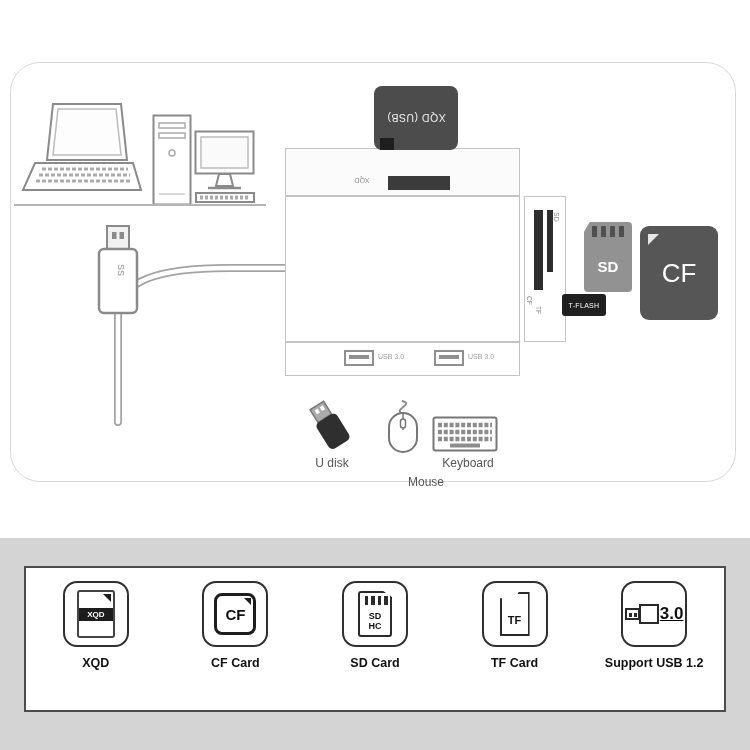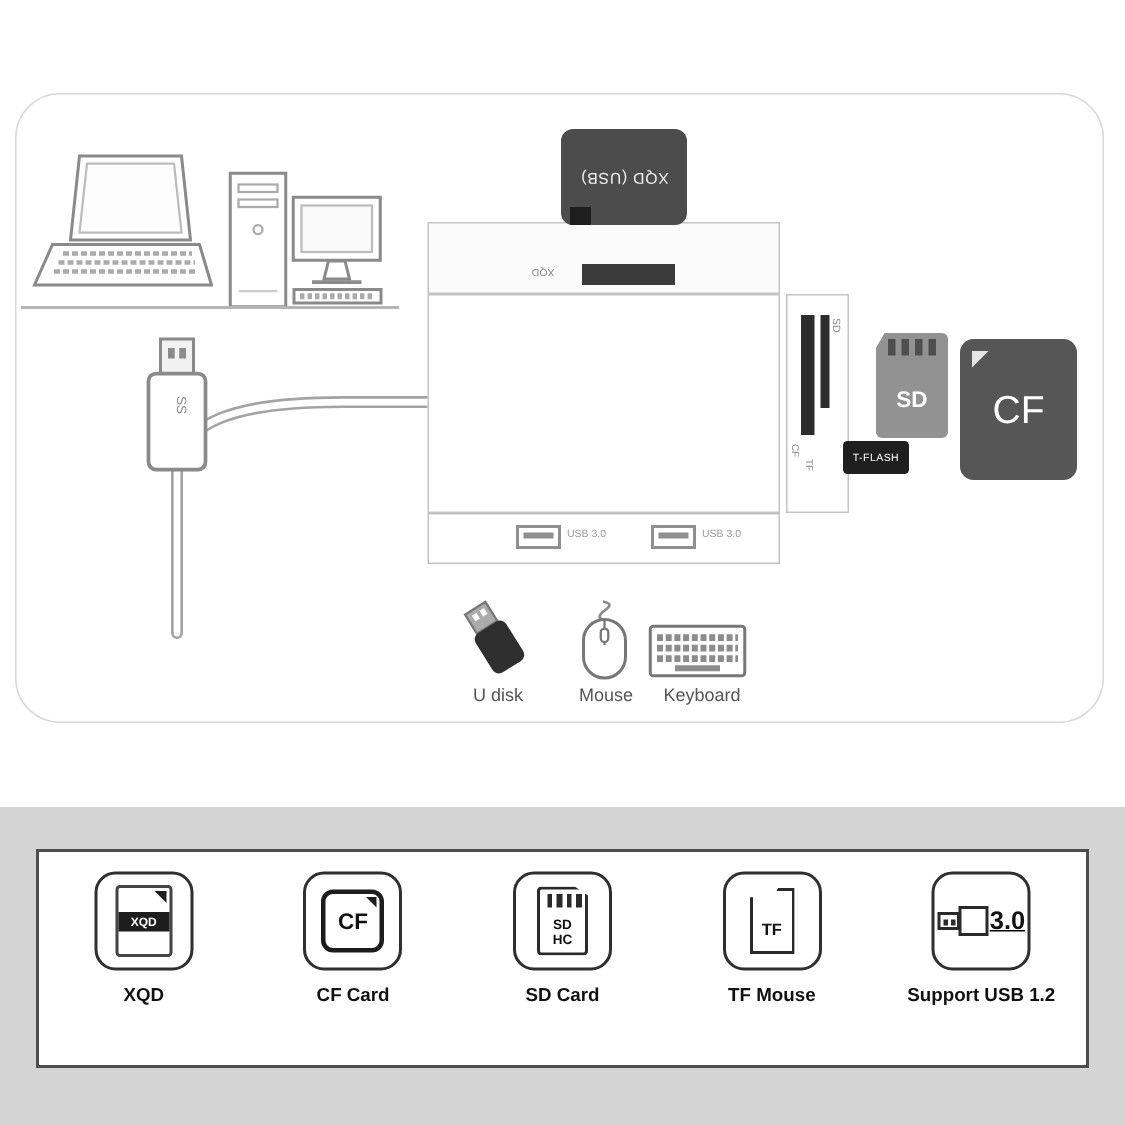--- a/index.html
+++ b/index.html
@@ -45,21 +45,21 @@
              display:flex; align-items:center; justify-content:center; color:#fff; font-size:26px; }
   .cf-corner { left:648px; top:234px; width:0; height:0; border-top:11px solid #e6e6e6; border-right:11px solid transparent; }
 
   .usb-port { width:30px; height:16px; border:2px solid #8f8f8f; background:#fff; }
   .usb-port i { position:absolute; left:3px; top:3px; width:20px; height:4px; background:#8f8f8f; display:block; }
   .port-1 { left:344px; top:350px; } .port-2 { left:434px; top:350px; }
   .port-label { font-size:7px; color:#9b9b9b; }
   .port-label-1 { left:378px; top:353px; } .port-label-2 { left:468px; top:353px; }
 
   .periph-label { top:456px; font-size:12px; color:#555; text-align:center; }
-  .lab-udisk { left:302px; width:60px; } .lab-mouse { left:374px; width:60px; } .lab-kbd { left:434px; width:68px; }
+  .lab-udisk { left:302px; width:60px; } .lab-mouse { left:396px; width:60px;margin-top:19px; } .lab-kbd { left:434px; width:68px; }
 
   
   .band { left:0; top:538px; width:750px; height:212px; background:#d4d4d4; }
   .feature-panel { left:24px; top:566px; width:702px; height:146px; background:#fff; border:2px solid #4d4d4d;
                    display:flex; justify-content:space-around; align-items:flex-start; padding-top:13px; }
   .tile { width:112px; text-align:center; }
   .tile-box { width:66px; height:66px; border:2.5px solid #2f2f2f; border-radius:14px; margin:0 auto; background:#fff;
               display:flex; align-items:center; justify-content:center; position:relative; }
   .tile-label { margin-top:9px; font-weight:bold; font-size:12.5px; color:#111; }
 
@@ -241,21 +241,21 @@
       </div>
       <div class="tile-label">SD Card</div>
     </div>
 
     <div class="tile">
       <div class="tile-box">
         <div class="tf-mini">
           <span class="txt">TF</span>
         </div>
       </div>
-      <div class="tile-label">TF Mouse</div>
+      <div class="tile-label">TF Card</div>
     </div>
 
     <div class="tile">
       <div class="tile-box">
         <div class="usb3-mini">
           <span class="usb3-plug-metal">
               <i class="h1"></i>
               <i class="h2"></i>
             </span>
           <span class="usb3-plug-body"></span>

